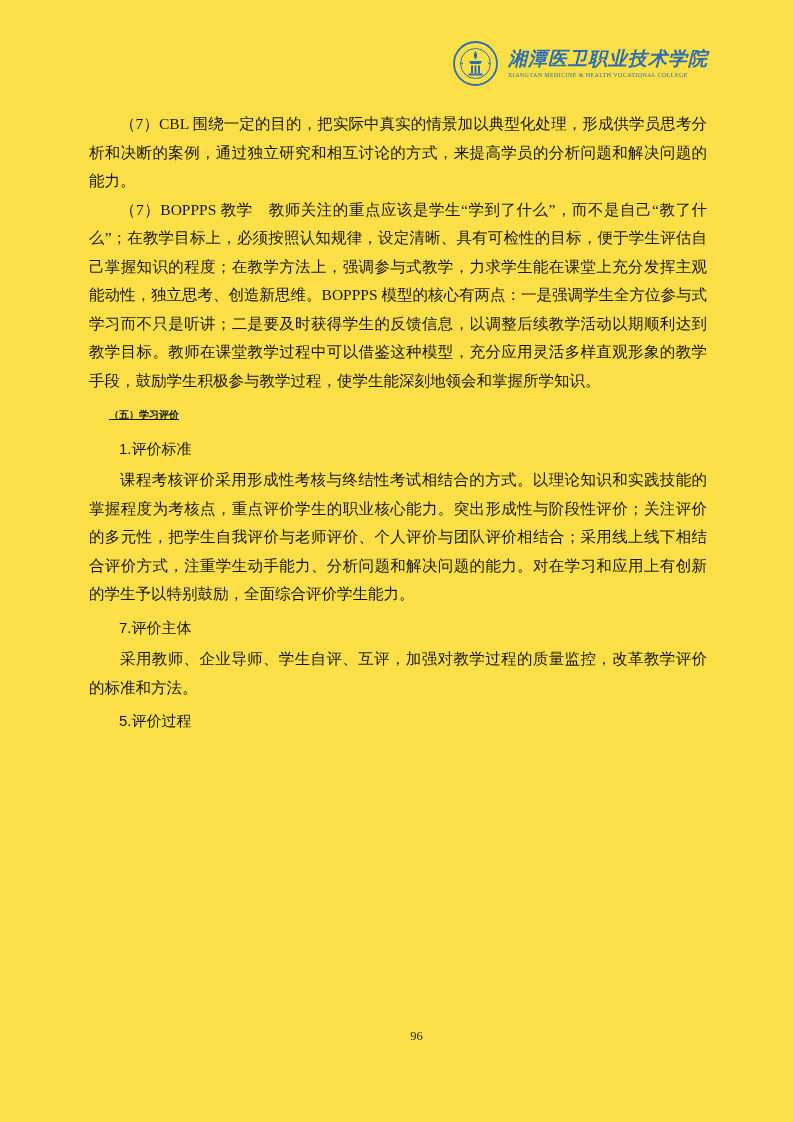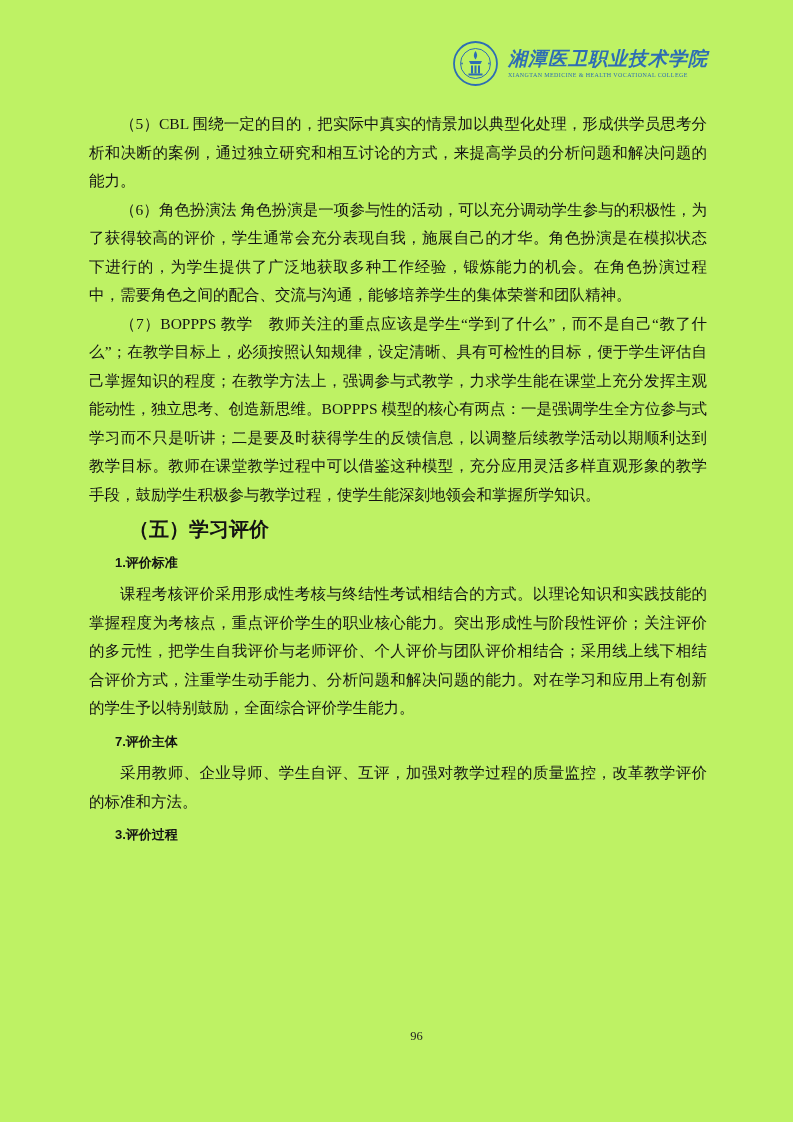--- a/index.html
+++ b/index.html
@@ -1,20 +1,20 @@
 <!DOCTYPE html>
 <html><head>
 <meta charset="utf-8">
 <style>
   html,body{margin:0;padding:0;background:#e8e8e8;}
   .page{
     position:relative;
     width:793px;height:1122px;
     margin:0 auto;
-    background:#bef264;
+    background:#fde047;
     font-family:"Liberation Serif","DejaVu Serif",serif;
     color:#141414;
     overflow:hidden;
     box-sizing:border-box;
   }
   
   .header{
     position:absolute;
     top:40px;right:85px;
     display:flex;align-items:center;gap:9px;
@@ -46,29 +46,30 @@
   }
   .doc-body p{margin:0;}
   .paragraph{text-indent:2em;}
   .paragraph-short{text-indent:1.6em;}
   .heading-1{
     font-weight:bold;
     text-indent:2em;
     margin-top:6px !important;
     margin-bottom:4px !important;
     font-family:"Liberation Sans","DejaVu Sans",sans-serif;
-    font-size:20px;
+    font-size:10px;
+    text-decoration:underline;
   }
   .heading-2{
-    font-weight:bold;
+    font-weight:normal;
     text-indent:2em;
     margin-top:5px !important;
     margin-bottom:3px !important;
     font-family:"Liberation Sans","DejaVu Sans",sans-serif;
-    font-size:13px;
+    font-size:15px;
   }
   
   .footer{
     position:absolute;
     bottom:78px;left:0;right:0;
     text-align:center;
     font-size:12.5px;
     color:#222;
     padding-left:40px;
   }
@@ -93,28 +94,27 @@
         <circle cx="37" cy="23.5" r="0.9" fill="#2e6db4"></circle>
       </svg>
     </span>
     <span class="brand-text">
       <span class="college-name">湘潭医卫职业技术学院</span>
       <span class="college-en">XIANGTAN MEDICINE &amp; HEALTH VOCATIONAL COLLEGE</span>
     </span>
   </div>
 
   <div class="doc-body">
-      <p class="paragraph">（5）CBL 围绕一定的目的，把实际中真实的情景加以典型化处理，形成供学员思考分析和决断的案例，通过独立研究和相互讨论的方式，来提高学员的分析问题和解决问题的能力。</p>
-      <p class="paragraph">（6）角色扮演法 角色扮演是一项参与性的活动，可以充分调动学生参与的积极性，为了获得较高的评价，学生通常会充分表现自我，施展自己的才华。角色扮演是在模拟状态下进行的，为学生提供了广泛地获取多种工作经验，锻炼能力的机会。在角色扮演过程中，需要角色之间的配合、交流与沟通，能够培养学生的集体荣誉和团队精神。</p>
+      <p class="paragraph">（7）CBL 围绕一定的目的，把实际中真实的情景加以典型化处理，形成供学员思考分析和决断的案例，通过独立研究和相互讨论的方式，来提高学员的分析问题和解决问题的能力。</p>
       <p class="paragraph">（7）BOPPPS 教学　教师关注的重点应该是学生“学到了什么”，而不是自己“教了什么”；在教学目标上，必须按照认知规律，设定清晰、具有可检性的目标，便于学生评估自己掌握知识的程度；在教学方法上，强调参与式教学，力求学生能在课堂上充分发挥主观能动性，独立思考、创造新思维。BOPPPS 模型的核心有两点：一是强调学生全方位参与式学习而不只是听讲；二是要及时获得学生的反馈信息，以调整后续教学活动以期顺利达到教学目标。教师在课堂教学过程中可以借鉴这种模型，充分应用灵活多样直观形象的教学手段，鼓励学生积极参与教学过程，使学生能深刻地领会和掌握所学知识。</p>
       <p class="heading-1">（五）学习评价</p>
       <p class="heading-2">1.评价标准</p>
       <p class="paragraph">课程考核评价采用形成性考核与终结性考试相结合的方式。以理论知识和实践技能的掌握程度为考核点，重点评价学生的职业核心能力。突出形成性与阶段性评价；关注评价的多元性，把学生自我评价与老师评价、个人评价与团队评价相结合；采用线上线下相结合评价方式，注重学生动手能力、分析问题和解决问题的能力。对在学习和应用上有创新的学生予以特别鼓励，全面综合评价学生能力。</p>
       <p class="heading-2">7.评价主体</p>
       <p class="paragraph">采用教师、企业导师、学生自评、互评，加强对教学过程的质量监控，改革教学评价的标准和方法。</p>
-      <p class="heading-2">3.评价过程</p>
+      <p class="heading-2">5.评价过程</p>
     </div>
 
   <div class="footer">
     <span>96</span>
   </div>
 
 </div>
 
 </body></html>

